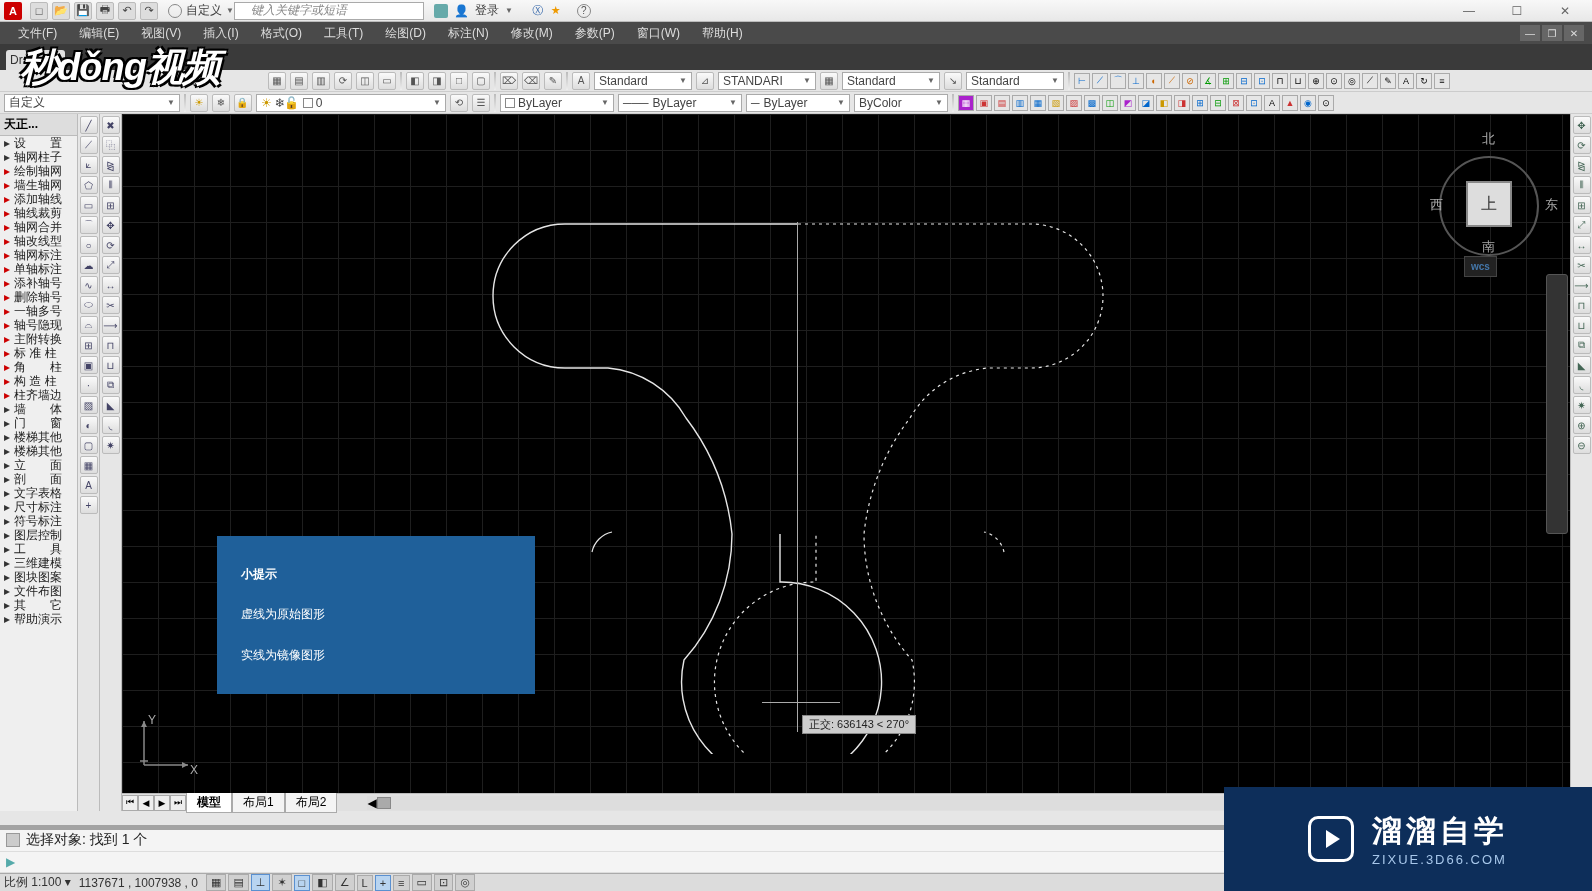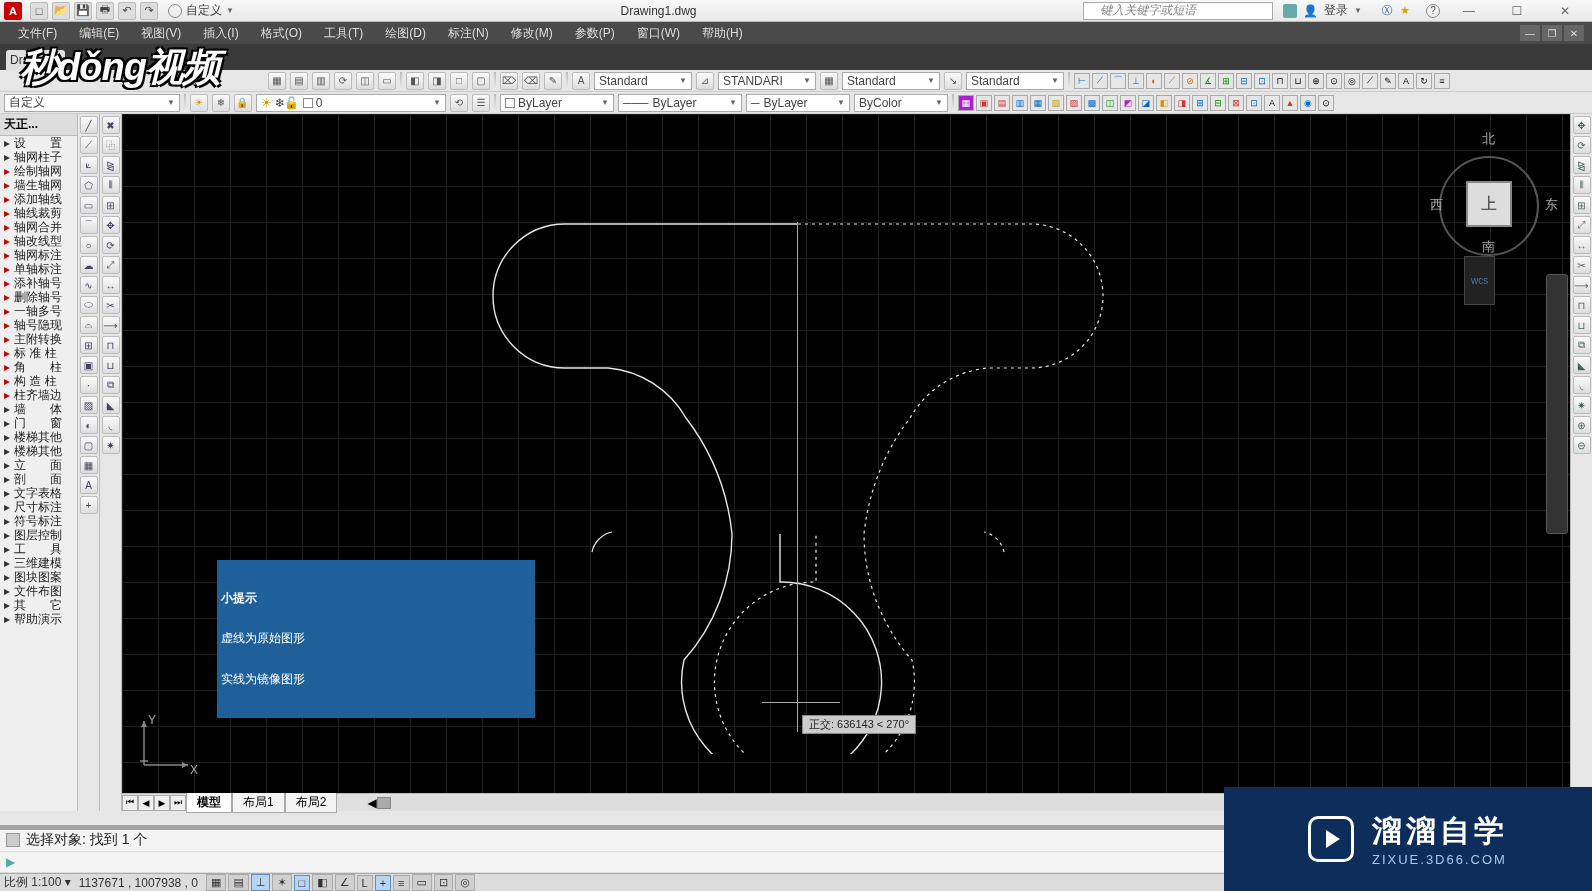--- a/index.html
+++ b/index.html
@@ -56,28 +56,28 @@
 
 .canvas-wrap{flex:1;display:flex;flex-direction:column;background:#333;}
 .canvas{flex:1;background:#000;position:relative;overflow:hidden;}
 .grid{position:absolute;inset:0;background-color:#000;
   background-image:linear-gradient(#1e1e1e 1px,transparent 1px),linear-gradient(90deg,#1e1e1e 1px,transparent 1px);
   background-size:36px 36px;}
 .viewcube{position:absolute;top:12px;right:26px;width:110px;height:130px;}
 .viewcube .ring{position:absolute;top:30px;left:5px;width:100px;height:100px;border:2px solid #555;border-radius:50%;}
 .viewcube .face{position:absolute;top:55px;left:32px;width:46px;height:46px;background:#ddd;border:2px solid #888;display:flex;align-items:center;justify-content:center;color:#333;font-size:16px;}
 .viewcube .lbl{position:absolute;color:#aaa;font-size:13px;}
-.viewcube .wcs{position:absolute;top:130px;left:30px;color:#47a;background:#222;border:1px solid #444;padding:18px 6px;font-size:10px;}
+.viewcube .wcs{position:absolute;top:130px;left:30px;color:#47a;background:#222;border:1px solid #444;padding:4px 6px;font-size:10px;font-weight:bold;}
 .navbar{position:absolute;top:160px;right:2px;width:22px;height:260px;background:#333;border:1px solid #555;border-radius:3px;}
 
 .crosshair-v{position:absolute;left:675px;top:108px;width:1px;height:510px;background:#aaa;}
 .crosshair-h{position:absolute;left:640px;top:588px;width:78px;height:1px;background:#aaa;}
 .coord-tooltip{position:absolute;left:680px;top:601px;background:#ccc;border:1px solid #888;color:#222;padding:1px 6px;font-size:11px;}
 
-.tipbox{position:absolute;left:95px;top:446px;width:318px;height:158px;background:#1f609a;color:#fff;padding:18px 4px;display:flex;flex-direction:column;justify-content:space-around;font-size:18px;}
+.tipbox{position:absolute;left:95px;top:422px;width:318px;height:158px;background:#1f609a;color:#fff;padding:18px 24px;display:flex;flex-direction:column;justify-content:space-around;font-size:18px;}
 .ucs{position:absolute;left:12px;bottom:18px;color:#888;}
 
 .brand{position:absolute;right:0;bottom:0;width:368px;height:104px;background:#0d2e5a;color:#fff;display:flex;align-items:center;justify-content:center;gap:18px;z-index:100;}
 .brand .play{width:46px;height:46px;border:3px solid #fff;border-radius:10px;display:flex;align-items:center;justify-content:center;}
 .brand .play::after{content:"";border-left:14px solid #fff;border-top:9px solid transparent;border-bottom:9px solid transparent;margin-left:4px;}
 .brand .txt{display:flex;flex-direction:column;}
 .brand .txt .big{font-size:30px;font-weight:bold;letter-spacing:4px;}
 .brand .txt .small{font-size:13px;letter-spacing:2px;color:#a7c7ea;}
 
 
@@ -120,21 +120,20 @@
     <div class="qbtn">💾</div>
     <div class="qbtn">🖶</div>
     <div class="qbtn">↶</div>
     <div class="qbtn">↷</div>
   </div>
   <div class="qmenu">
     <span class="gear"></span>
     <span>自定义</span>
     <span style="font-size:8px;color:#666">▼</span>
   </div>
-  <div class="title">Drawing1.dwg</div>
   <div class="search">
       <span>键入关键字或短语</span>
     </div>
   <div class="usr">
     <span class="uicon"></span>
     <span>👤</span>
     <span>登录</span>
     <span style="font-size:8px;color:#666">▼</span>
   </div>
   <div class="xicons">

